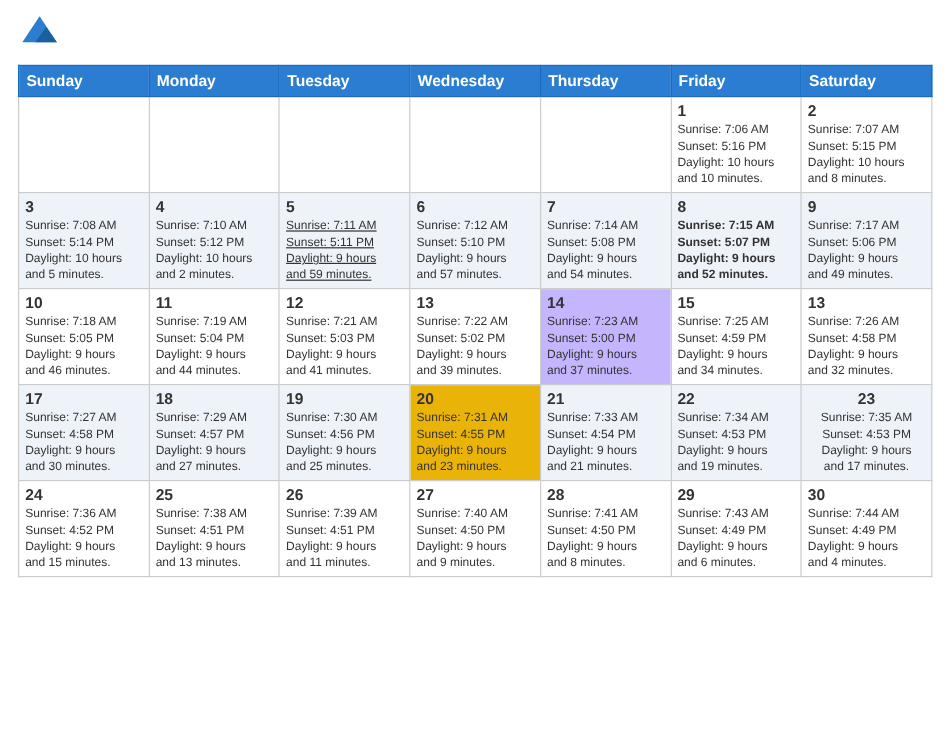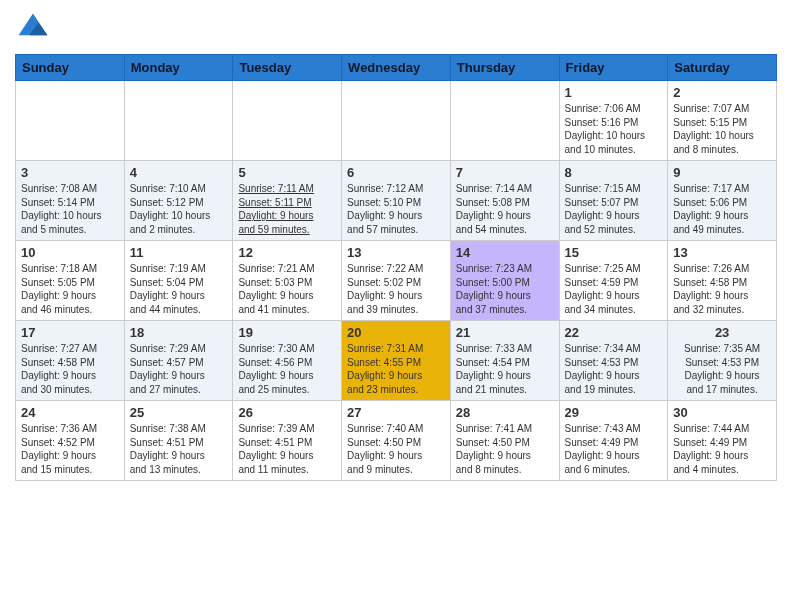--- a/index.html
+++ b/index.html
@@ -47,21 +47,21 @@
       font-size: 14px;
       color: #555;
     }
     .calendar {
       width: 100%;
       border-collapse: collapse;
       border: 1px solid #ccc;
     }
     .calendar th {
       background-color: #2a7dd1;
-      color: #0f172a;
+      color: #ffffff;
       text-align: left;
       padding: 5px 6px;
       font-size: 13px;
       font-weight: bold;
       border: 1px solid #1a6bbf;
     }
     .calendar td {
       vertical-align: top;
       padding: 4px 5px;
       border: 1px solid #ccc;
@@ -176,21 +176,21 @@
           </td>
           <td style="background-color: rgb(238, 242, 249);">
             <span class="day-num">7</span>
             <div class="day-info" style="white-space: pre-line;">Sunrise: 7:14 AM
 Sunset: 5:08 PM
 Daylight: 9 hours
 and 54 minutes.</div>
           </td>
           <td style="background-color: rgb(238, 242, 249);">
             <span class="day-num">8</span>
-            <div class="day-info" style="white-space: pre-line;">Sunrise: 7:15 AM
+            <div class="day-info" style="white-space: pre-line; font-weight: bold;">Sunrise: 7:15 AM
 Sunset: 5:07 PM
 Daylight: 9 hours
 and 52 minutes.</div>
           </td>
           <td style="background-color: rgb(238, 242, 249);">
             <span class="day-num">9</span>
             <div class="day-info" style="white-space: pre-line;">Sunrise: 7:17 AM
 Sunset: 5:06 PM
 Daylight: 9 hours
 and 49 minutes.</div>

